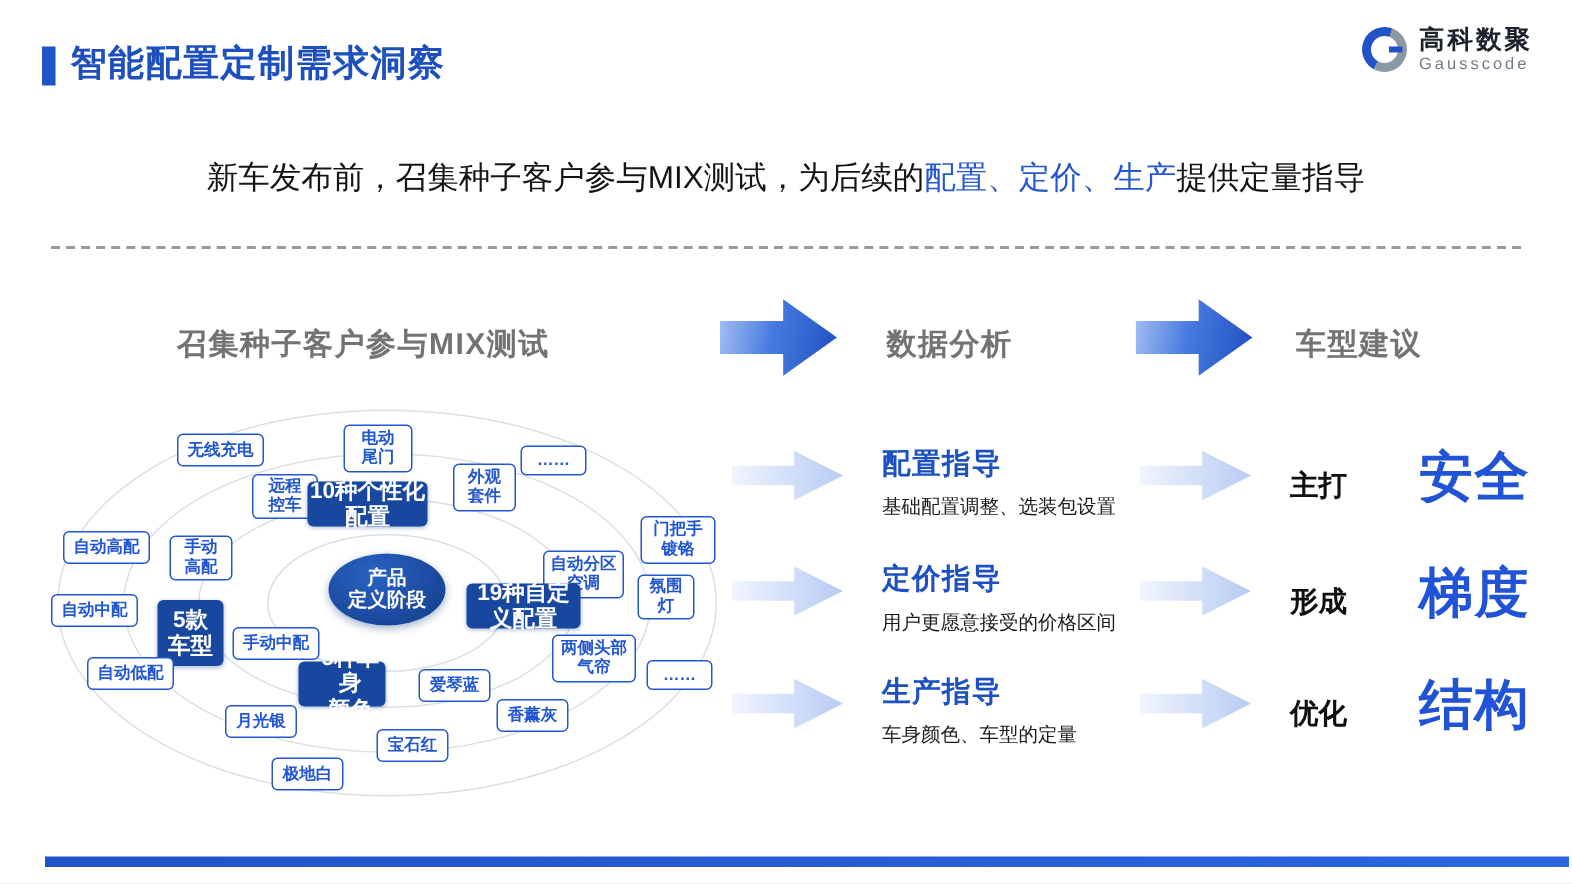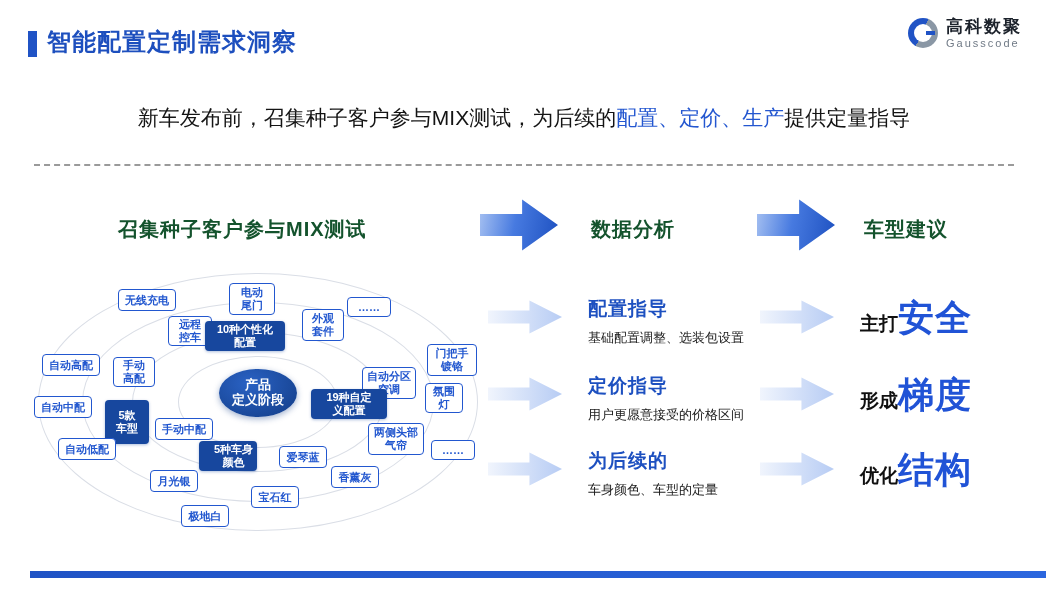--- a/index.html
+++ b/index.html
@@ -19,60 +19,60 @@
   .logo-mark::after { content:""; position:absolute; inset:6px; background:#fff; border-radius:50%; }
   .logo-mark::before { content:""; position:absolute; right:3px; top:13px; width:9px; height:4px; background:#2053C5; z-index:2; }
   .logo-text { display:flex; flex-direction:column; line-height:1.1; }
   .logo-cn { font-size:17px; font-weight:800; color:#1C222B; letter-spacing:2px; }
   .logo-en { font-size:11px; color:#707A86; letter-spacing:2px; }
   
   .subtitle { position:absolute; left:0; right:0; top:104px; text-align:center; font-size:21px; color:#141414; }
   .subtitle .hl { color:#2457D0; font-weight:400; }
   .dashed-sep { position:absolute; left:34px; right:34px; top:164px; border-top:2px dashed #9a9a9a; }
   
-  .col-title { position:absolute; font-size:20px; font-weight:800; color:#14532d; letter-spacing:1px; }
+  .col-title { position:absolute; font-size:20px; font-weight:800; color:#737373; letter-spacing:1px; }
   .col-title.left { left:118px; top:216px; }
   .col-title.mid { left:591px; top:216px; }
   .col-title.right { left:864px; top:216px; }
   
   .big-arrow { position:absolute; width:78px; height:58px;
     clip-path:polygon(0 31%, 54% 31%, 54% 6%, 100% 50%, 54% 94%, 54% 69%, 0 69%);
     background:linear-gradient(100deg,#A9C3F2 0%,#477AE0 45%,#1D50C0 100%); }
   .big-arrow.a1 { left:480px; top:196px; }
   .big-arrow.a2 { left:757px; top:196px; }
   
   .bubble-layer { position:absolute; left:0; top:0; width:520px; height:589px; }
   .ring { position:absolute; border:1px solid #DADEE6; border-radius:50%; }
   .ring.r0 { left:178px; top:356px; width:160px; height:92px; }
   .ring.r1 { left:132px; top:332px; width:252px; height:140px; }
   .ring.r2 { left:82px;  top:302px; width:352px; height:200px; }
   .ring.r3 { left:38px;  top:273px; width:440px; height:258px; }
   .node { position:absolute; display:flex; align-items:center; justify-content:center;
     text-align:center; white-space:pre-line; line-height:1.15; border-radius:4px; font-weight:700; }
   .node.outline { background:#fff; border:1.5px solid #2257CF; color:#2257CF; font-size:11px; }
-  .node.solid { background:#17479E; color:#fff; font-size:11px; box-shadow:0 1px 3px rgba(23,71,158,.35); }
+  .node.solid { background:#17479E; color:#fff; font-size:15px; box-shadow:0 1px 3px rgba(23,71,158,.35); }
   .node.center { background:radial-gradient(ellipse at 38% 30%, #2A62C4, #123C86);
     color:#fff; border-radius:50%; font-size:13px; box-shadow:0 2px 6px rgba(18,60,134,.4); }
   
   .flow-rows { position:absolute; left:488px; top:0; width:560px; height:589px; }
   .flow-row { position:absolute; left:0; width:560px; height:64px; }
   .flow-row:nth-child(1) { top:296px; }
   .flow-row:nth-child(2) { top:373px; }
   .flow-row:nth-child(3) { top:448px; }
   .small-arrow { position:absolute; top:3px; width:74px; height:36px;
     clip-path:polygon(0 32%, 56% 32%, 56% 4%, 100% 50%, 56% 96%, 56% 68%, 0 68%);
     background:linear-gradient(90deg, rgba(197,214,246,0.25), #B7CCF4); }
   .small-arrow.la { left:0; }
   .small-arrow.ra { left:272px; }
   .guidance { position:absolute; left:100px; top:0; width:170px; }
   .guidance-title { font-size:19px; font-weight:800; color:#1D50C0; letter-spacing:1px; }
   .guidance-desc { margin-top:7px; font-size:13px; color:#1a1a1a; white-space:nowrap; }
   .suggestion { position:absolute; left:372px; top:-2px; display:flex; align-items:baseline; }
   .suggestion-small { font-size:19px; font-weight:800; color:#101010; }
-  .suggestion-big { font-size:36px; font-weight:800; color:#2053D6; letter-spacing:1px; }
+  .suggestion-big { font-size:36px; font-weight:800; color:#2053D6; letter-spacing:1px;margin-left:48px; }
   
   .bottom-bar { position:absolute; left:30px; right:2px; bottom:11px; height:7px;
     background:linear-gradient(90deg,#2053C5,#2B66DE); }
 </style>
 </head>
 <body>
 
 <div class="slide">
 
   <span class="title-accent"></span>
@@ -165,21 +165,21 @@
         </div>
         <div class="small-arrow ra"></div>
         <div class="suggestion">
           <span class="suggestion-small">形成</span>
           <span class="suggestion-big">梯度</span>
         </div>
       </div>
       <div class="flow-row">
         <div class="small-arrow la"></div>
         <div class="guidance">
-          <div class="guidance-title">为后续的</div>
+          <div class="guidance-title">生产指导</div>
           <div class="guidance-desc">车身颜色、车型的定量</div>
         </div>
         <div class="small-arrow ra"></div>
         <div class="suggestion">
           <span class="suggestion-small">优化</span>
           <span class="suggestion-big">结构</span>
         </div>
       </div>
     </div>
 

